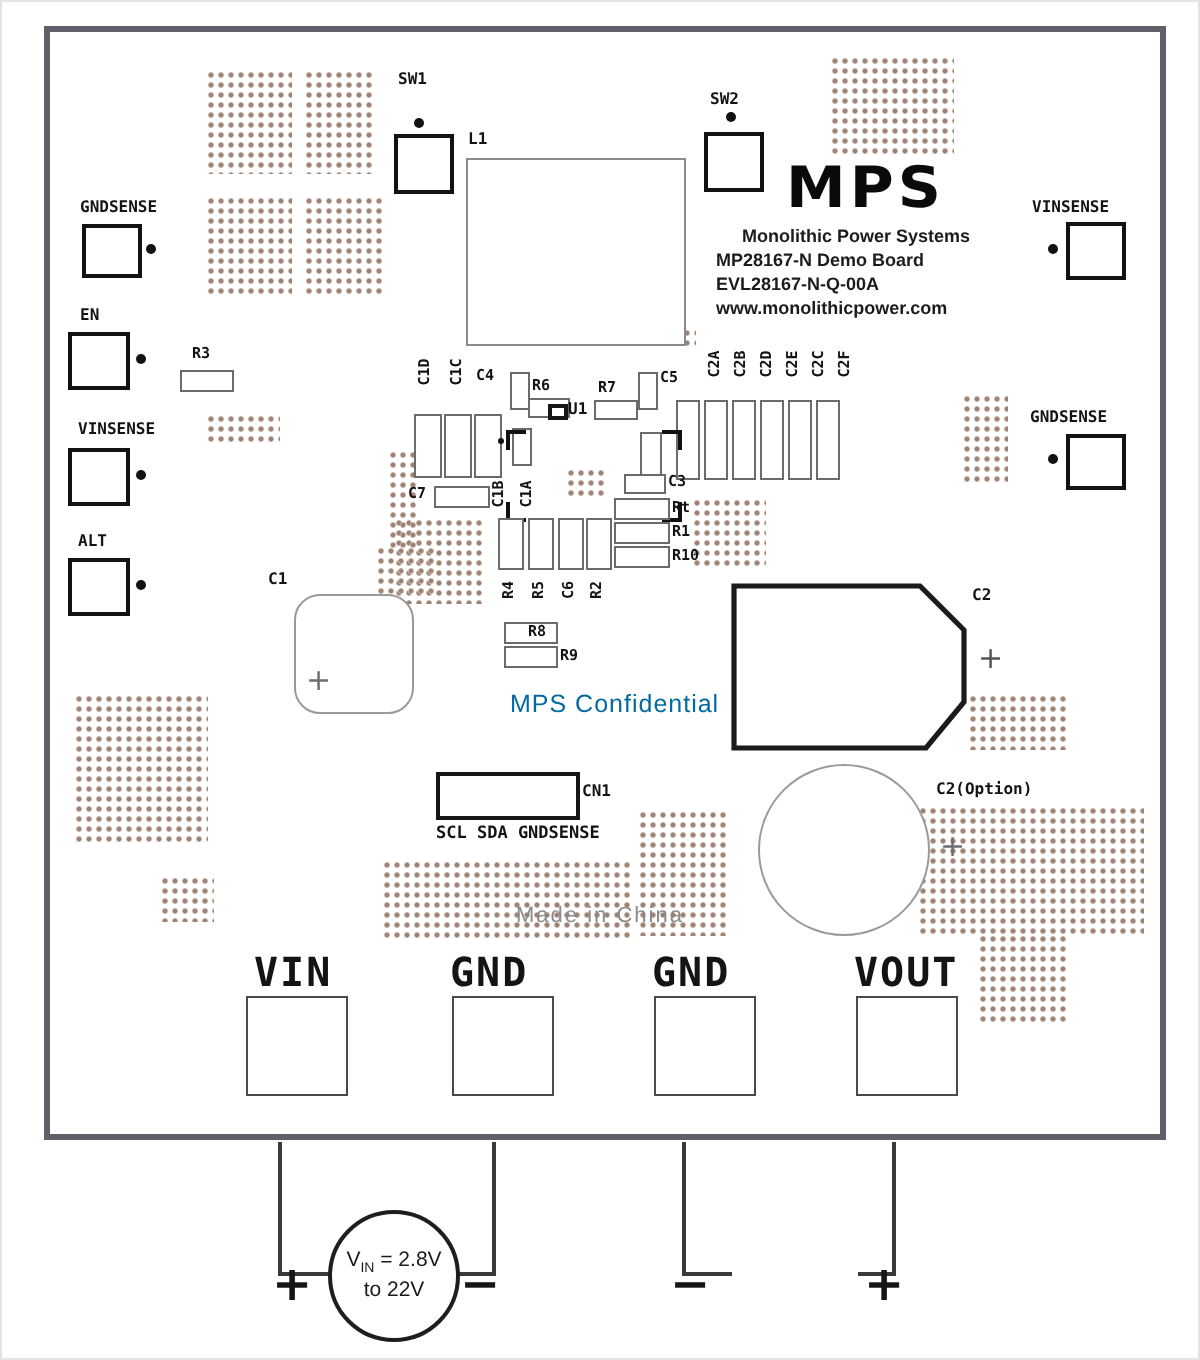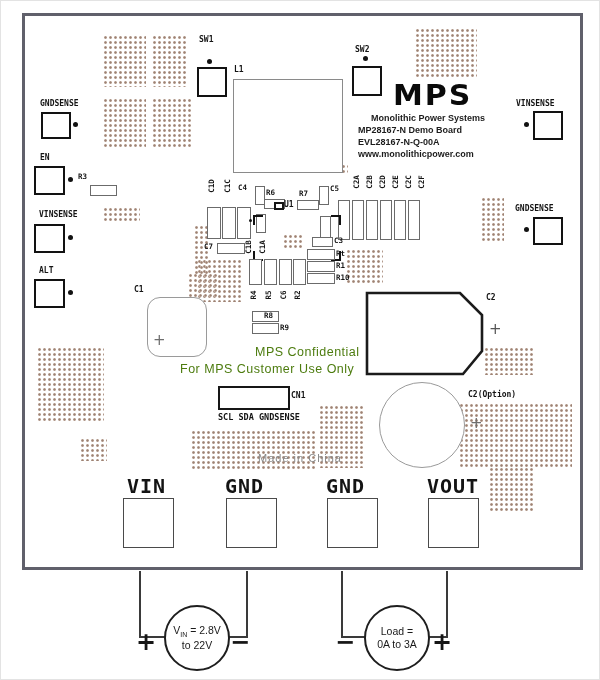--- a/index.html
+++ b/index.html
@@ -14,21 +14,21 @@
   .padlg { border:1.5px solid #4a4a4a; background:#fff; }
   .crect { border:1.5px solid #6b6b6b; background:#fff; }
   .crect-dk { border:2px solid #161616; background:#fff; }
   .slabel { font-weight:bold; font-size:8px; color:#141414; line-height:1; white-space:nowrap; }
   .slabel-sm { font-weight:bold; font-size:7.5px; color:#141414; line-height:1; white-space:nowrap; }
   .vlabel { font-weight:bold; font-size:7.5px; color:#141414; white-space:nowrap;
             transform:translate(-50%,-50%) rotate(-90deg); line-height:1; }
   .blabel { font-weight:bold; font-size:20px; letter-spacing:1px; color:#141414; line-height:1; }
   .pindot { width:5px; height:5px; border-radius:50%; background:#121212; }
   .tinydot { width:3px; height:3px; border-radius:50%; background:#121212; }
-  .gray-note { font-family:"Liberation Sans",sans-serif; color:#4d7c0f; font-size:12.5px;
+  .gray-note { font-family:"Liberation Sans",sans-serif; color:#0369a1; font-size:12.5px;
                letter-spacing:0.5px; white-space:nowrap; line-height:1; }
   .made { font-family:"Liberation Sans",sans-serif; color:#8a8a8a; font-size:11px;
           letter-spacing:1px; white-space:nowrap; line-height:1; }
   .logo { font-family:"DejaVu Sans",sans-serif; font-weight:900; font-size:30px; color:#0a0a0a;
           letter-spacing:2px; line-height:1; transform:scaleY(0.95); }
   .tb-line { font-family:"Liberation Sans",sans-serif; font-weight:bold; font-size:9px;
              color:#1c1c1c; line-height:1; white-space:nowrap; }
   .qfn { width:8px; height:8px; border:0 solid #111; }
   .wire { background:#3a3a3a; }
   .ext-circle { width:62px; height:62px; border:2.2px solid #1e1e1e; border-radius:50%; background:#fff;
@@ -100,21 +100,21 @@
   <div class="abs pindot" style="left:68px;top:290px"></div>
 
   <span class="abs slabel" style="left:516px;top:100px">VINSENSE</span>
   <div class="abs pad" style="left:533px;top:111px;width:26px;height:25px"></div>
   <div class="abs pindot" style="left:524px;top:122px"></div>
 
   <span class="abs slabel" style="left:515px;top:205px">GNDSENSE</span>
   <div class="abs pad" style="left:533px;top:217px;width:26px;height:24px"></div>
   <div class="abs pindot" style="left:524px;top:227px"></div>
 
-  <span class="abs slabel-sm" style="left:78px;top:173px">R3</span>
+  <span class="abs slabel-sm" style="left:96px;top:173px">R3</span>
   <div class="abs crect" style="left:90px;top:185px;width:25px;height:9px"></div>
 
   <span class="abs vlabel" style="left:212px;top:186px">C1D</span>
   <span class="abs vlabel" style="left:228px;top:186px">C1C</span>
   <span class="abs slabel-sm" style="left:238px;top:184px">C4</span>
   <div class="abs crect" style="left:255px;top:186px;width:8px;height:17px"></div>
   <span class="abs slabel-sm" style="left:266px;top:189px">R6</span>
   <div class="abs crect" style="left:264px;top:199px;width:19px;height:8px"></div>
   <div class="abs crect-dk" style="left:274px;top:202px;width:6px;height:4px"></div>
   <span class="abs slabel" style="left:284px;top:201px">U1</span>
@@ -181,21 +181,20 @@
   <div class="abs" style="left:147px;top:297px;width:58px;height:58px;border:1.6px solid #9a9a9a;border-radius:13px;background:#fff"></div>
   <span class="abs plusmark" style="left:153px;top:333px">+</span>
 
   <svg class="abs" style="left:365px;top:291px" width="122" height="86">
     <polygon points="2,2 95,2 117,24 117,60 98,83 2,83" fill="#ffffff" stroke="#1b1b1b" stroke-width="2.6"></polygon>
   </svg>
   <span class="abs slabel" style="left:486px;top:294px">C2</span>
   <span class="abs plusmark" style="left:489px;top:322px;color:#555">+</span>
 
   <span class="abs gray-note" style="left:255px;top:346px">MPS Confidential</span>
-  <span class="abs gray-note" style="left:180px;top:363px">For MPS Customer Use Only</span>
 
   <div class="abs" style="left:379px;top:382px;width:84px;height:84px;border:1.6px solid #9a9a9a;border-radius:50%;background:#fff"></div>
   <span class="abs slabel" style="left:468px;top:391px">C2(Option)</span>
   <span class="abs plusmark" style="left:470px;top:416px">+</span>
 
   <div class="abs crect-dk" style="left:218px;top:386px;width:68px;height:20px"></div>
   <span class="abs slabel" style="left:291px;top:392px">CN1</span>
   <span class="abs slabel" style="left:218px;top:413px;font-size:8.5px">SCL SDA GNDSENSE</span>
 
   <span class="abs made" style="left:258px;top:453px">Made in China</span>
@@ -219,18 +218,14 @@
     <div><span>V</span><sub class="vs">IN</sub><span> = 2.8V</span></div>
     <div>to 22V</div>
   </div>
 
   <div class="abs wire" style="left:341px;top:571px;width:2px;height:67px"></div>
   <div class="abs wire" style="left:341px;top:636px;width:25px;height:2px"></div>
   <div class="abs wire" style="left:446px;top:571px;width:2px;height:67px"></div>
   <div class="abs wire" style="left:429px;top:636px;width:19px;height:2px"></div>
   <span class="abs sign" style="left:335px;top:630px">−</span>
   <span class="abs sign" style="left:432px;top:630px">+</span>
-  <div class="abs ext-circle" style="left:364px;top:605px">
-    <div>Load =</div>
-    <div>0A to 3A</div>
-  </div>
 
 </div>
 
 </body></html>

